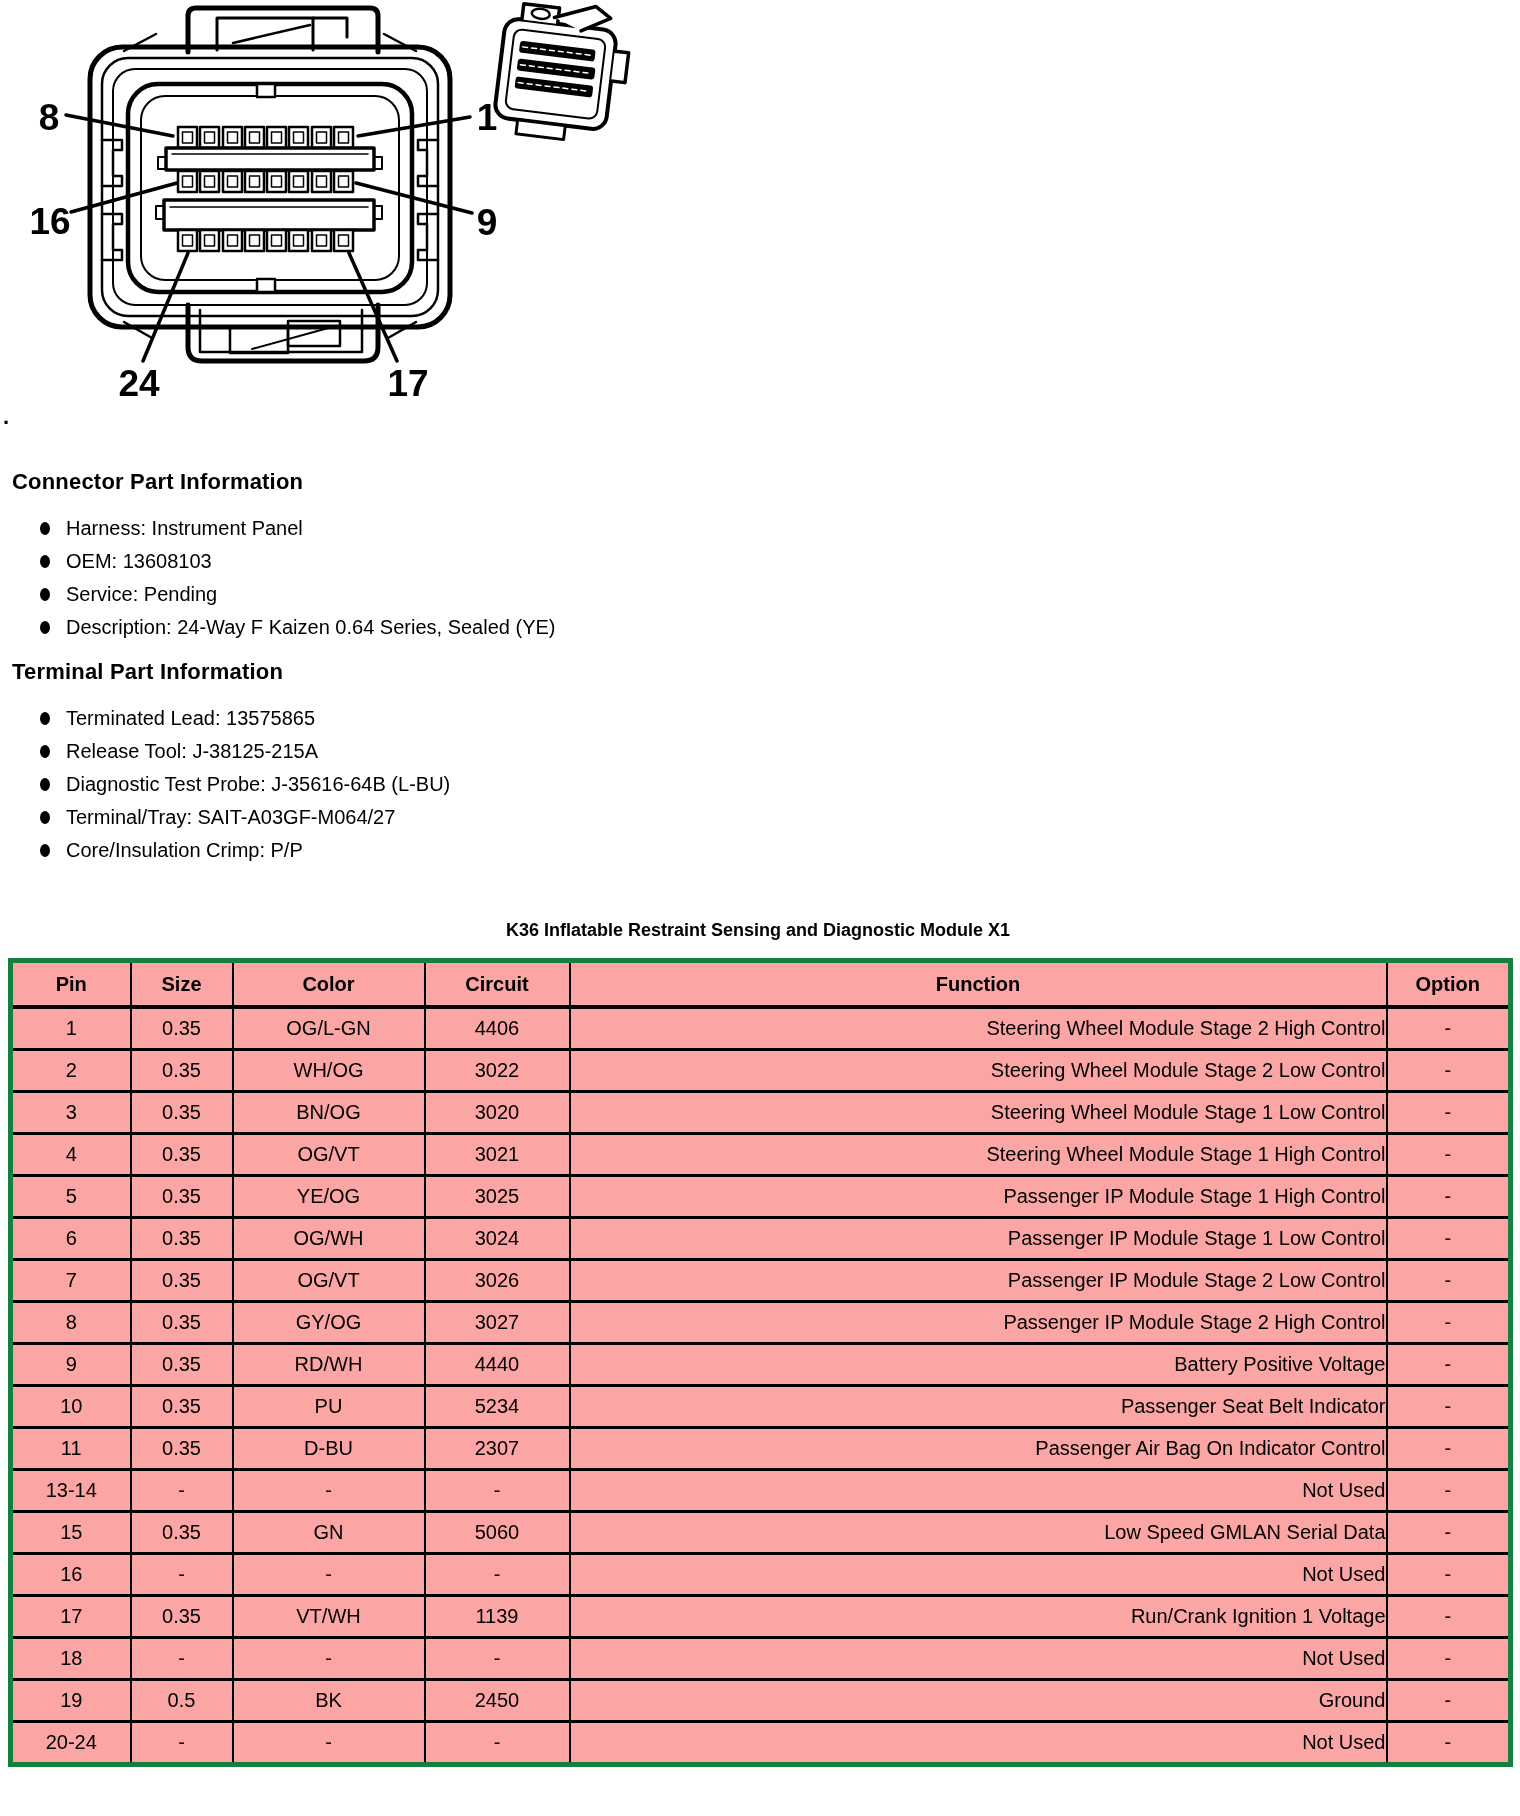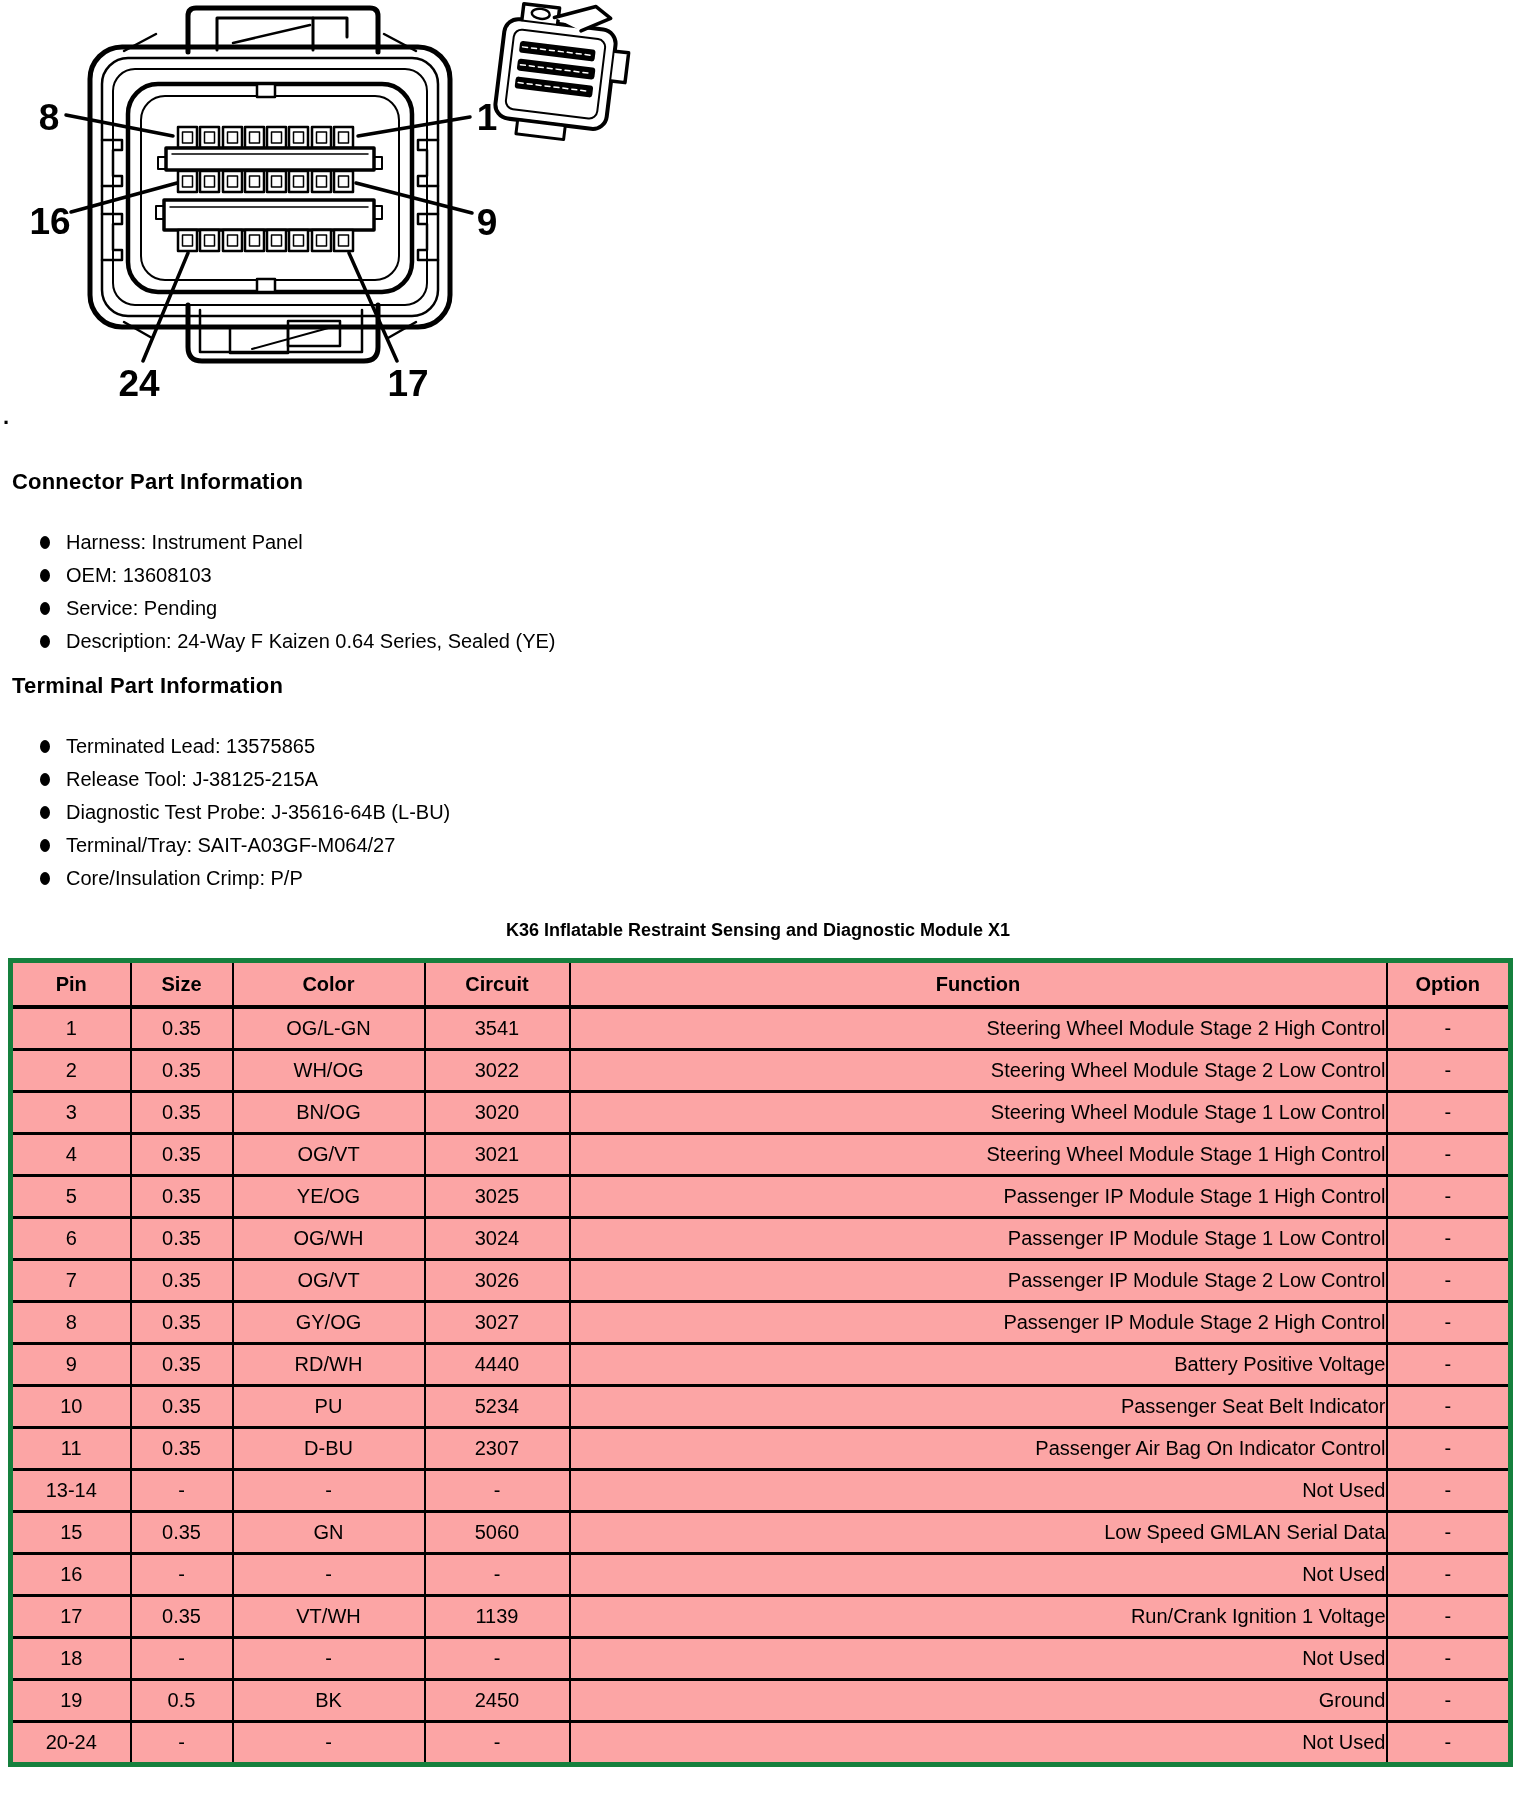--- a/index.html
+++ b/index.html
@@ -5,21 +5,21 @@
   html,body{margin:0;padding:0;}
   body{
     width:1520px;height:1816px;background:#fff;color:#000;
     font-family:"Liberation Sans", sans-serif;position:relative;overflow:hidden;
   }
   .figure{position:absolute;left:0;top:0;width:660px;height:400px;}
   svg text{font-family:"Liberation Sans", sans-serif;font-weight:bold;fill:#000;}
   .stray{position:absolute;left:3px;top:404px;font-size:22px;font-weight:bold;}
   .info{position:absolute;left:10px;top:466px;width:1100px;}
   .info h2{font-size:22px;font-weight:bold;margin:2px;line-height:27px;letter-spacing:0.2px;}
-  .info ul{list-style:none;margin:36px 0 20px 0;padding:0 0 0 30px;}
+  .info ul{list-style:none;margin:22px 0 20px 0;padding:0 0 0 30px;}
   .info li{font-size:20px;line-height:22px;margin:0 0 11px 0;position:relative;padding-left:26px;}
   .info li .bullet{
     position:absolute;left:0;top:5px;width:10px;height:13px;background:#000;border-radius:50%;
   }
   .table-title{
     position:absolute;top:920px;left:8px;width:1500px;text-align:center;
     font-size:18px;font-weight:bold;
   }
   table.pinout{
     position:absolute;top:958px;left:8px;width:1500px;
@@ -244,21 +244,21 @@
       <th>Function</th>
       <th>Option</th>
     </tr>
   </thead>
   <tbody>
 
       <tr>
         <td>1</td>
         <td>0.35</td>
         <td>OG/L-GN</td>
-        <td>3541</td>
+        <td>4406</td>
         <td class="fn">Steering Wheel Module Stage 2 High Control</td>
         <td>-</td>
       </tr>
 
       <tr>
         <td>2</td>
         <td>0.35</td>
         <td>WH/OG</td>
         <td>3022</td>
         <td class="fn">Steering Wheel Module Stage 2 Low Control</td>

